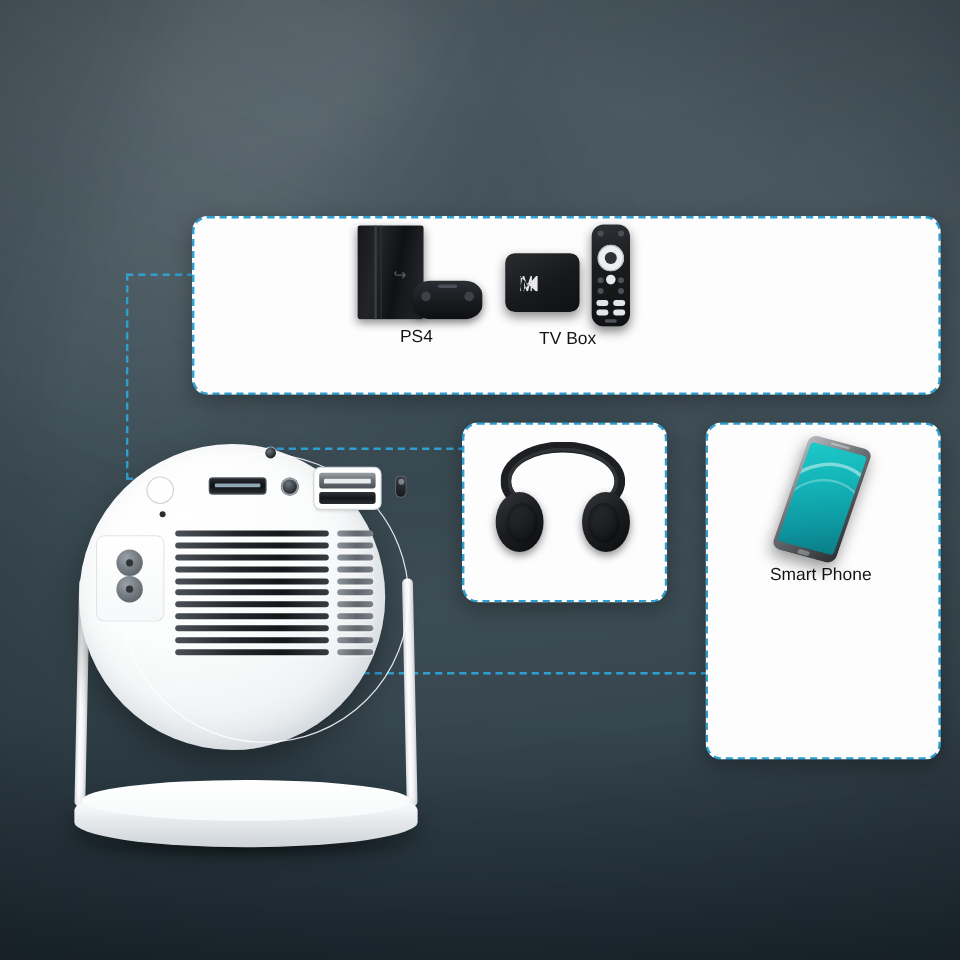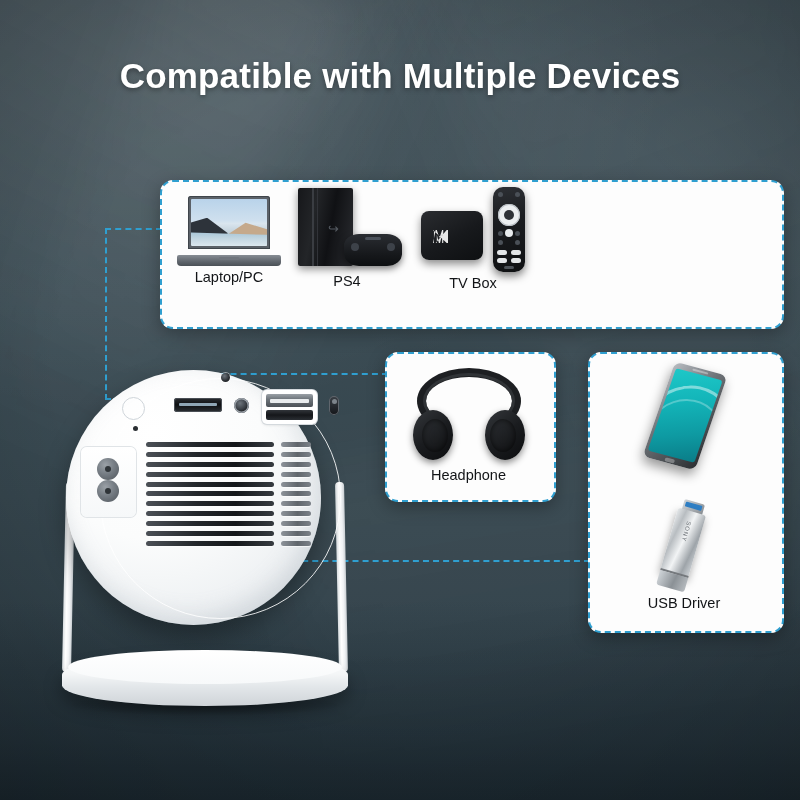--- a/index.html
+++ b/index.html
@@ -475,49 +475,32 @@
 <div id="stage">
 
   <div class="bg-base"></div>
   <div class="bg-streak streak1"></div>
   <div class="bg-streak streak2"></div>
   <div class="bg-streak streak3"></div>
   <div class="bg-streak streak4"></div>
   <div class="bg-floor"></div>
   <div class="bg-vig"></div>
 
-  <div class="title">Compatible with Multiple Devices</div>
 
   <div class="ln ln-h" style="left:105px;top:398px;width:30px;"></div>
   <div class="ln ln-v" style="left:105px;top:228px;height:172px;"></div>
   <div class="ln ln-h" style="left:105px;top:228px;width:57px;"></div>
 
   <div class="ln ln-h" style="left:180px;top:373px;width:208px;"></div>
 
   <div class="ln ln-v" style="left:272px;top:400px;height:160px;"></div>
   <div class="ln ln-h" style="left:272px;top:560px;width:318px;"></div>
 
   <div class="panel" id="panel-top">
 
-    <div class="cell" style="left:10px;top:14px;width:114px;">
-      <div class="art">
-        <div class="lap">
-          <div class="lap-lid">
-            <div class="lap-scr">
-              <div class="lap-hill1"></div>
-              <div class="lap-hill2"></div>
-              <div class="lap-water"></div>
-            </div>
-          </div>
-          <div class="lap-base"></div>
-          <div class="lap-pad"></div>
-        </div>
-      </div>
-      <div class="lbl">Laptop/PC</div>
-    </div>
 
     <div class="cell" style="left:128px;top:6px;width:114px;">
       <div class="art">
         <div class="ps4">
           <div class="ps4-body">
             <div class="ps4-slit"></div>
             <div class="ps4-slit2"></div>
             <div class="ps4-logo">↪</div>
           </div>
           <div class="ps4-ctrl">
@@ -565,56 +548,41 @@
           <div class="hp-band"></div>
           <div class="hp-band2"></div>
           <div class="hp-cup l">
               <div class="hp-pad"></div>
             </div>
           <div class="hp-cup r">
               <div class="hp-pad"></div>
             </div>
         </div>
       </div>
-      <div class="lbl lbl-big">Headphone</div>
     </div>
   </div>
 
   <div class="panel" id="panel-right">
 
     <div class="cell" style="left:0;top:10px;width:188px;">
       <div class="art">
         <div class="ph">
           <div class="ph-body">
             <div class="ph-scr">
               <div class="ph-arc"></div>
               <div class="ph-arc2"></div>
             </div>
             <div class="ph-speak"></div>
             <div class="ph-home"></div>
           </div>
         </div>
       </div>
+      <div class="lbl lbl-big">Smart Phone</div>
     </div>
 
-    <div class="cell" style="left:0;top:144px;width:188px;">
-      <div class="art">
-        <div class="usb">
-          <div class="usb-wrap">
-            <div class="usb-conn"></div>
-            <div class="usb-blue"></div>
-            <div class="usb-metal"></div>
-            <div class="usb-seam"></div>
-            <div class="usb-cap"></div>
-            <div class="usb-brand">SONY</div>
-          </div>
-        </div>
-      </div>
-      <div class="lbl lbl-big">USB Driver</div>
-    </div>
 
   </div>
 
   <div id="projector">
 
     <div class="pj-shadow"></div>
 
     <div class="pj-post l"></div>
     <div class="pj-post r"></div>
 

